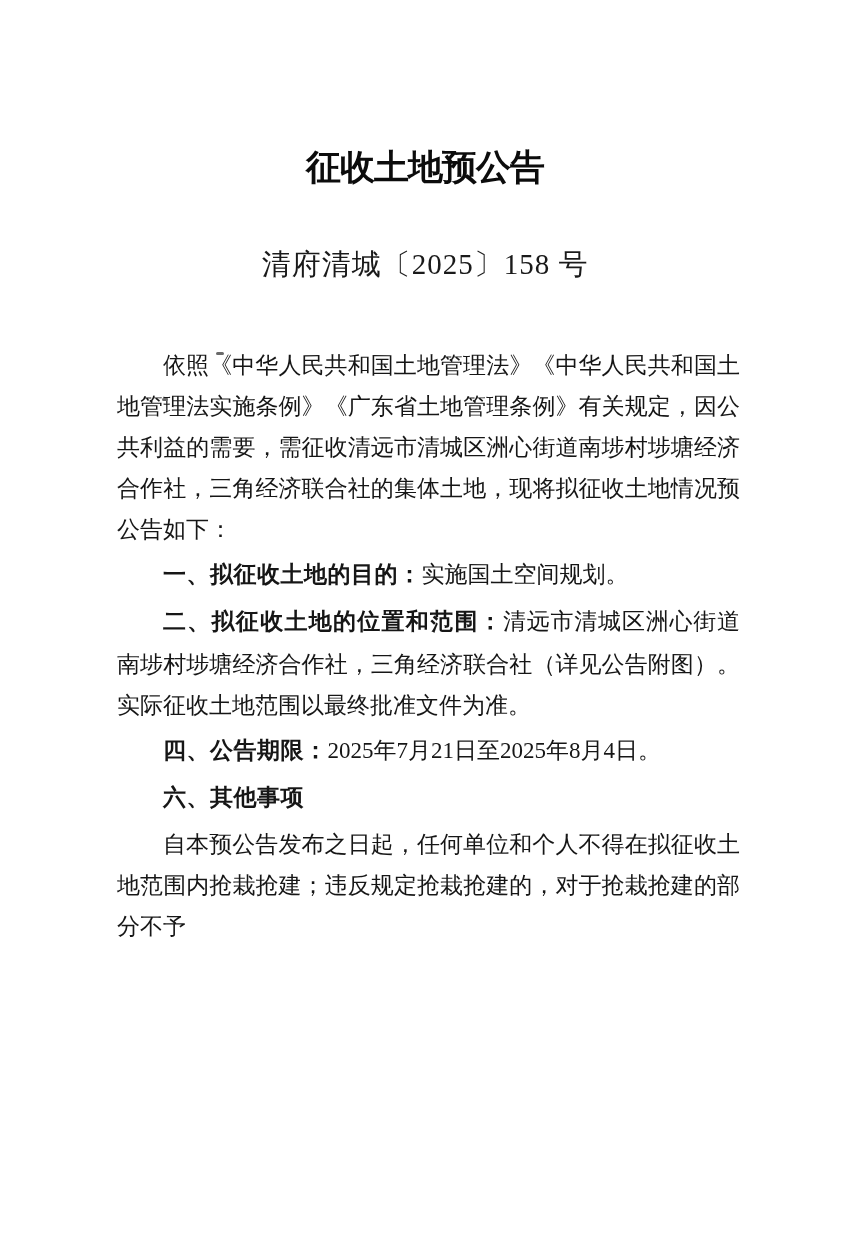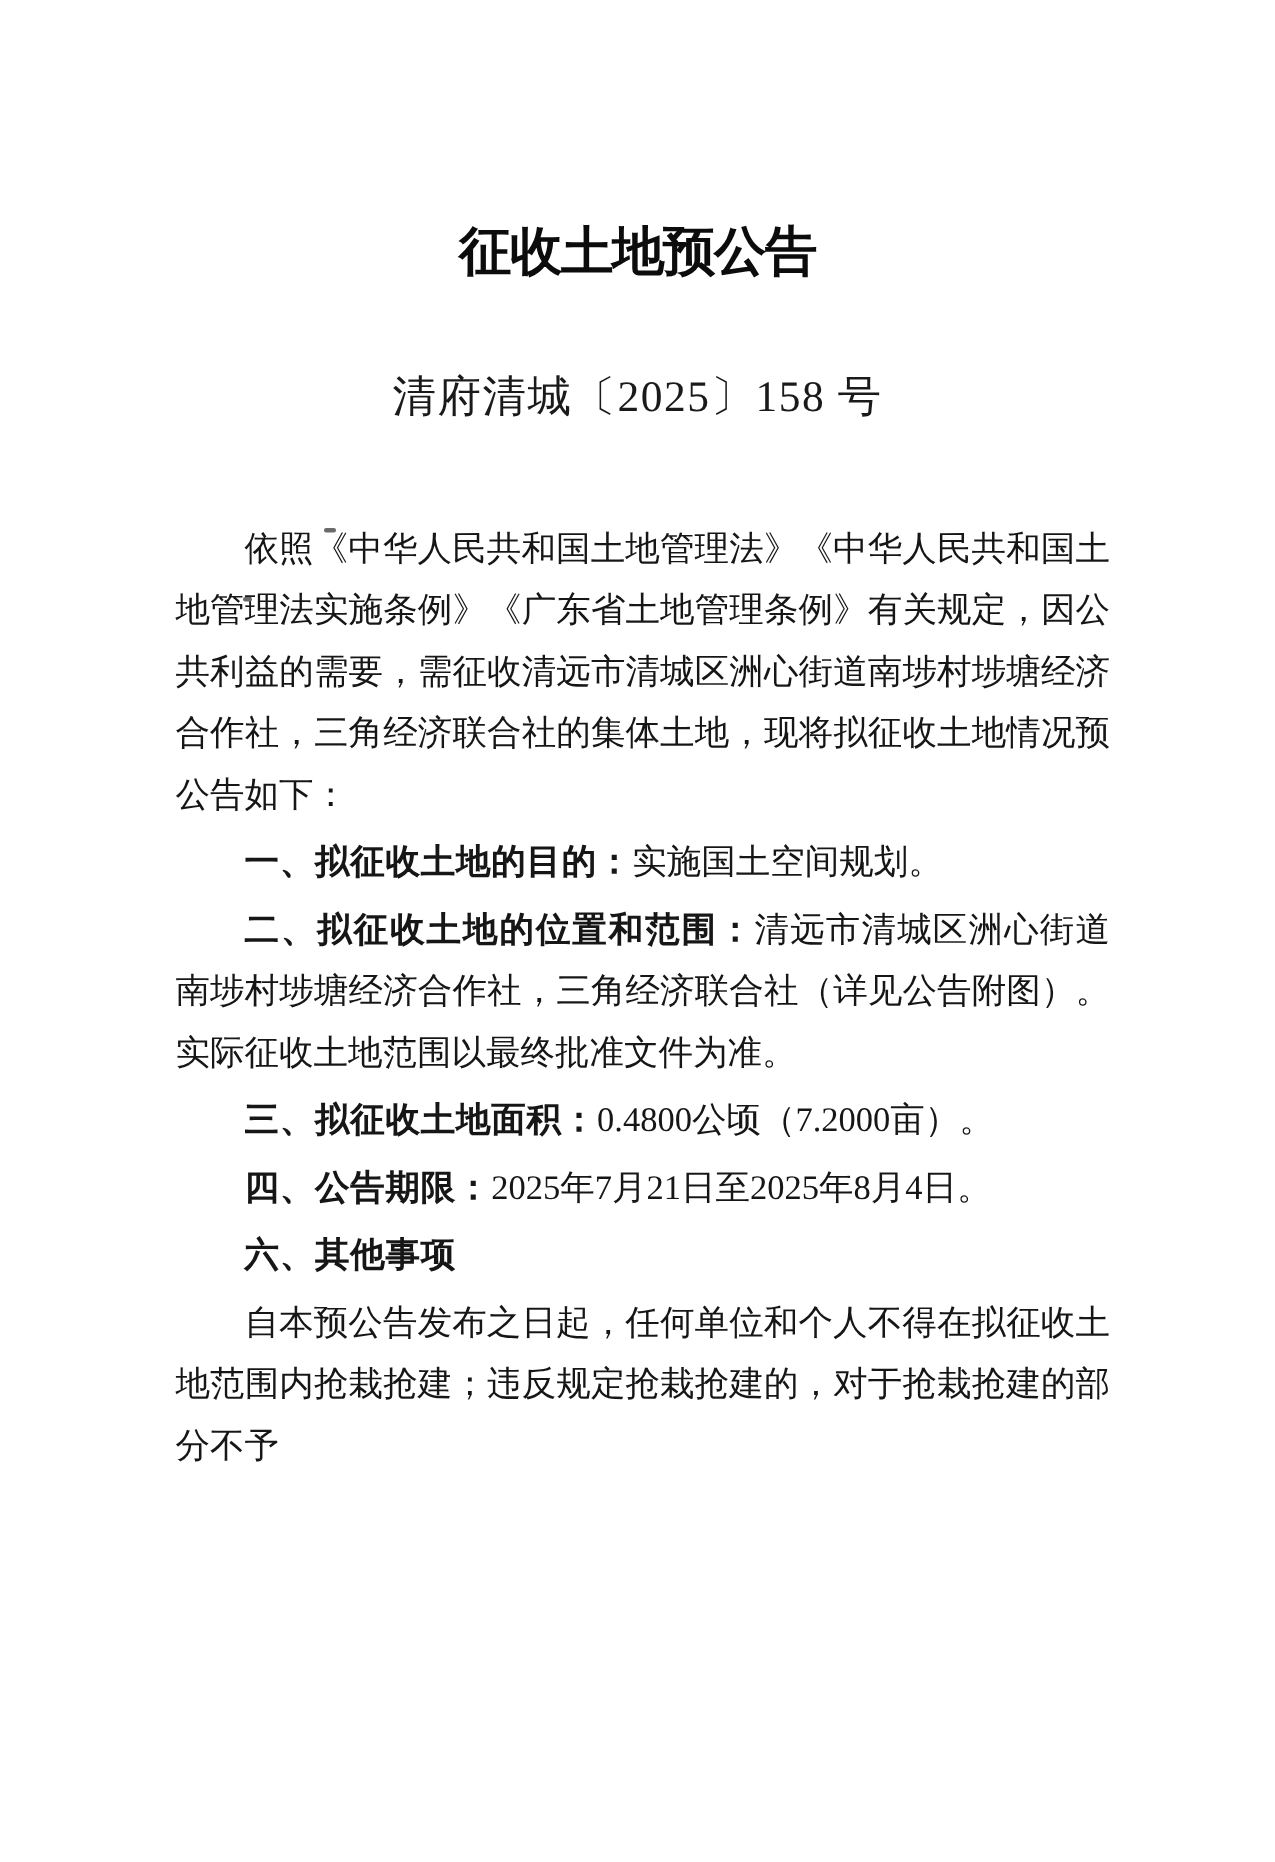--- a/index.html
+++ b/index.html
@@ -41,21 +41,21 @@
     text-align: justify;
     color: #161616;
   }
   .doc-body p {
     margin: 4px;
     padding: 0;
     text-indent: 2em;
   }
   .lead {
     font-weight: bold;
-    font-family: Liberation Serif, serif;
+    font-family: Liberation Mono, monospace;
     letter-spacing: 0.5px;
   }
   .artifact {
     position: absolute;
     background: #6a6a6a;
     border-radius: 2px;
   }
   .artifact-1 { left: 216px; top: 352px; width: 8px; height: 3px; }
   .artifact-2 { left: 162px; top: 398px; width: 6px; height: 3px; }
 </style>
@@ -69,21 +69,20 @@
   <div class="doc-number">清府清城〔2025〕158 号</div>
 
   <div class="doc-body">
 
     <p><span class="body-text">依照《中华人民共和国土地管理法》《中华人民共和国土地管理法实施条例》《广东省土地管理条例》有关规定，因公共利益的需要，需征收清远市清城区洲心街道南埗村埗塘经济合作社，三角经济联合社的集体土地，现将拟征收土地情况预公告如下：</span></p>
 
     <p><span class="lead">一、拟征收土地的目的：</span><span class="body-text">实施国土空间规划。</span></p>
 
     <p><span class="lead">二、拟征收土地的位置和范围：</span><span class="body-text">清远市清城区洲心街道南埗村埗塘经济合作社，三角经济联合社（详见公告附图）。实际征收土地范围以最终批准文件为准。</span></p>
 
-    <p><span class="lead">三、拟征收土地面积：</span><span class="body-text">0.4800公顷（7.2000亩）。</span></p>
 
     <p><span class="lead">四、公告期限：</span><span class="body-text">2025年7月21日至2025年8月4日。</span></p>
 
 
     <p><span class="lead">六、其他事项</span></p>
 
     <p><span class="body-text">自本预公告发布之日起，任何单位和个人不得在拟征收土地范围内抢栽抢建；违反规定抢栽抢建的，对于抢栽抢建的部分不予</span></p>
 
   </div>
 

